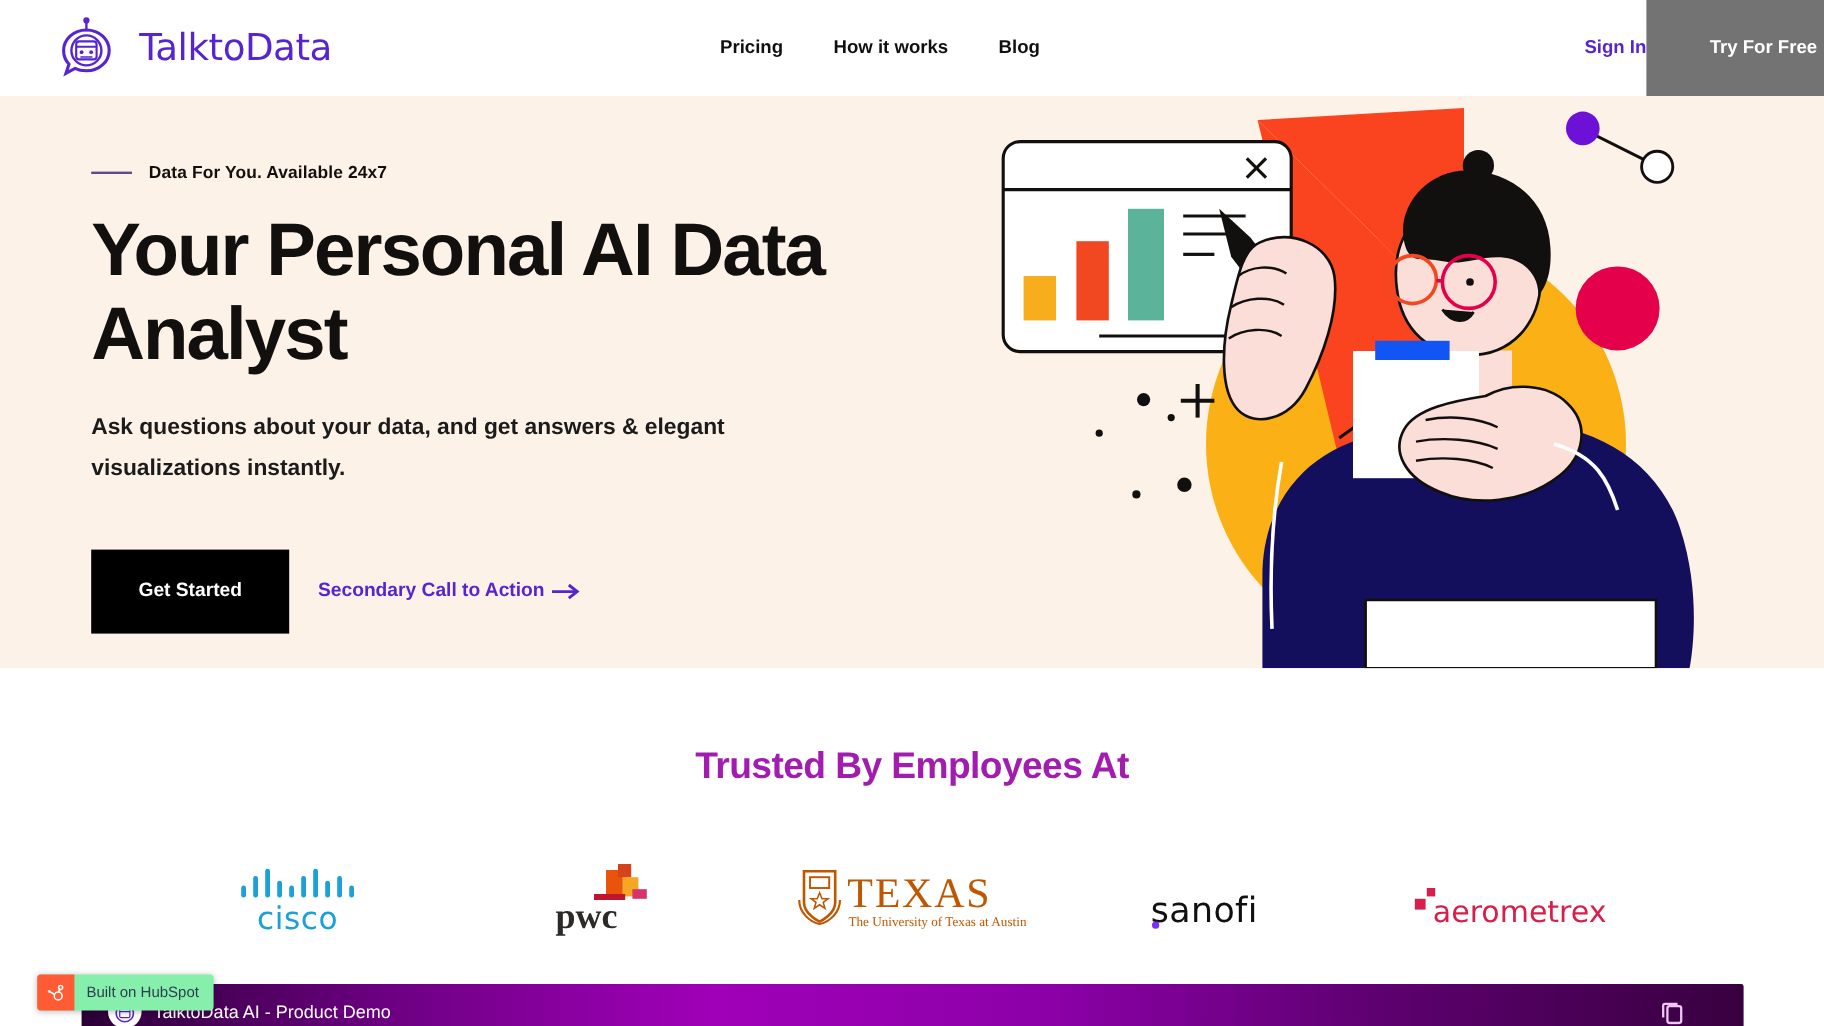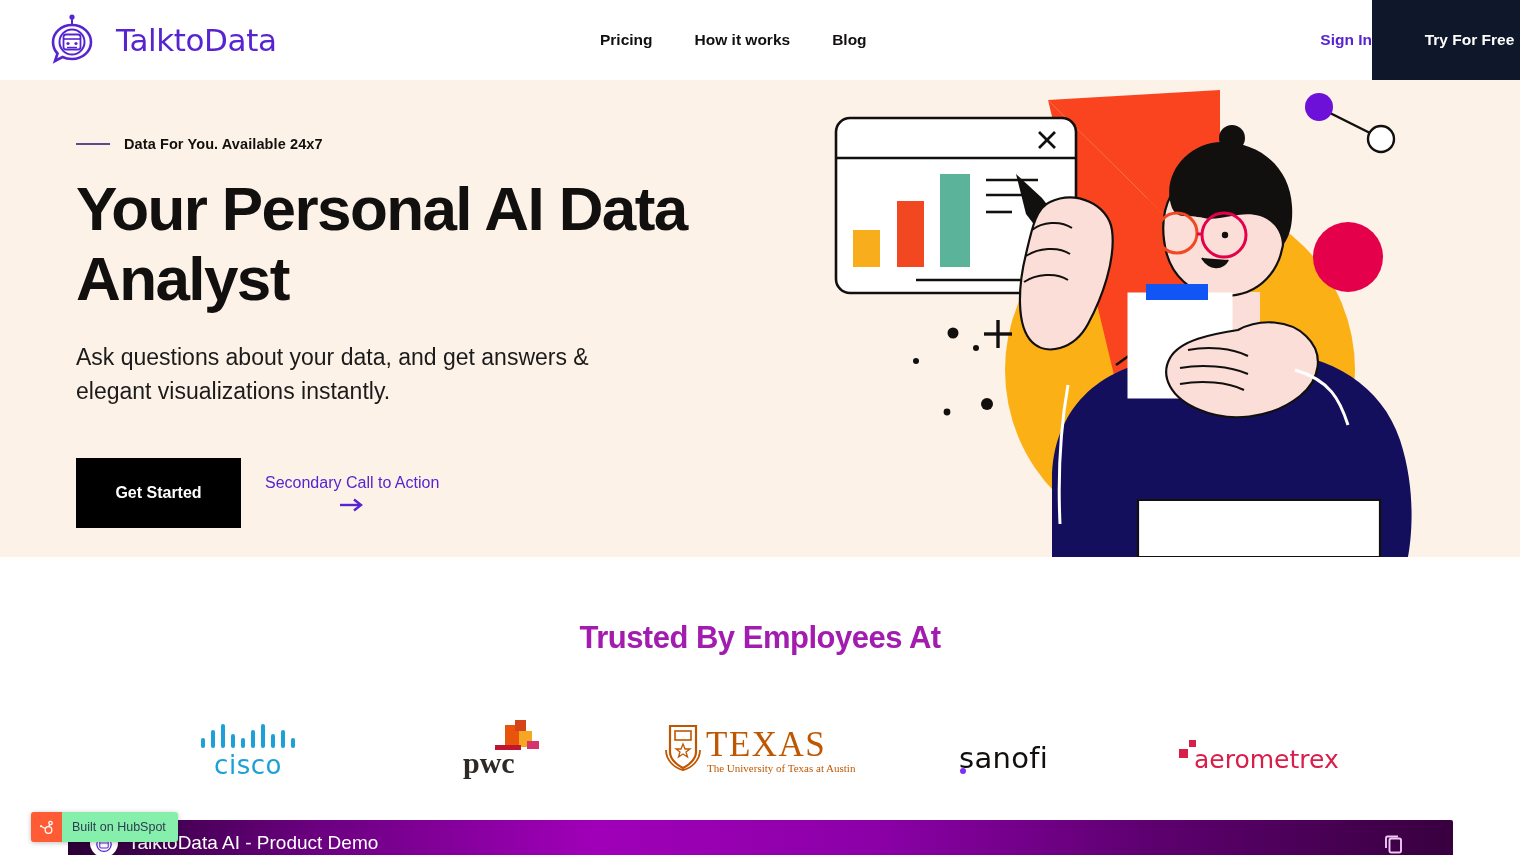--- a/index.html
+++ b/index.html
@@ -41,21 +41,21 @@
     white-space: nowrap;
   }
   .nav a:first-child { padding-left: 0; }
   .signin {
     position: absolute; right: 148px; top: 0; height: 80px; line-height: 80px;
     font-size: 15.5px; font-weight: bold; color: #5624d0; text-decoration: none;
   }
   .tryfree {
     position: absolute; right: 0; top: 0;
     width: 148px; height: 80px;
-    background: #0f172a; color: #ffffff;
+    background: #737373; color: #ffffff;
     border: none; cursor: pointer;
     font-size: 15.5px; font-weight: bold;
     font-family: "Liberation Sans", sans-serif;
     display: flex; align-items: center; justify-content: center; padding-left: 47px;
   }
 
   
   .hero {
     position: relative;
     height: 477px;
@@ -67,35 +67,35 @@
   }
   .eyebrow { display: flex; align-items: center; gap: 14px; margin-bottom: 22px; }
   .eyebrow-dash { width: 34px; height: 2px; background: #5f4b8b; display:block; }
   .eyebrow-text { font-size: 14.5px; font-weight: bold; letter-spacing: 0.1px; color: #12100f; }
   .hero-title {
     font-size: 62px; line-height: 70px; font-weight: bold;
     letter-spacing: -1.6px; color: #12100f; max-width: 640px;
   }
   .hero-sub {
     margin-top: 26px;
-    font-size: 23px; line-height: 34px; color: #1b1b1b;
-    max-width: 560px; font-weight: 400;
+    font-size: 19px; line-height: 34px; color: #1b1b1b;
+    max-width: 560px; font-weight: 700;
   }
   .hero-cta { margin-top: 50px; display: flex; align-items: center; gap: 24px; }
   .btn-primary {
     background: #000; color: #fff; border: none; cursor: pointer;
     font-family: "Liberation Sans", sans-serif;
     font-size: 16px; font-weight: bold;
     width: 165px; height: 70px;
     display:flex; align-items:center; justify-content:center;
   }
   .btn-secondary {
     display: flex; align-items: center; gap: 6px;
-    color: #5624d0; font-size: 16px; font-weight: normal;
-    text-decoration: none; cursor: pointer; flex-direction: column;
+    color: #5624d0; font-size: 16px; font-weight: bold;
+    text-decoration: none; cursor: pointer;
   }
   .arrow-right { display:block; }
 
   
   .hero-art { position: absolute; right: 0; top: 0; width: 700px; height: 477px; }
   .hero-art svg { display: block; }
 
   
   .trusted { position: relative; background: #fff; height: 298px; }
   .trusted-title {
@@ -121,21 +121,21 @@
     background: linear-gradient(90deg,#2b0035 0%, #6b0080 18%, #a000b8 38%, #8c00a8 58%, #5e0070 78%, #38003f 100%);
     display: flex; align-items: center;
     overflow: hidden;
     border-radius: 2px;
   }
   .video-title-row { display: flex; align-items: center; gap: 10px; margin-left: 22px; }
   .video-avatar {
     width: 28px; height: 28px; border-radius: 50%;
     background: #ffffff; display:flex; align-items:center; justify-content:center;
   }
-  .video-title { color: #fff; font-size: 19px; font-weight: 400; white-space: nowrap; text-align: right; }
+  .video-title { color: #fff; font-size: 15px; font-weight: 400; white-space: nowrap; text-align: right; }
   .video-copy-icon { position: absolute; right: 48px; top: 12px; }
 
   
   .hubspot-badge {
     position: absolute; left: 8px; top: 812px;
     height: 30px; display: flex; align-items: center;
     background: #86efac; border-radius: 3px;
     box-shadow: 0 1px 5px rgba(0,0,0,0.25);
     z-index: 40; cursor: pointer; margin-left: 23px;
   }

